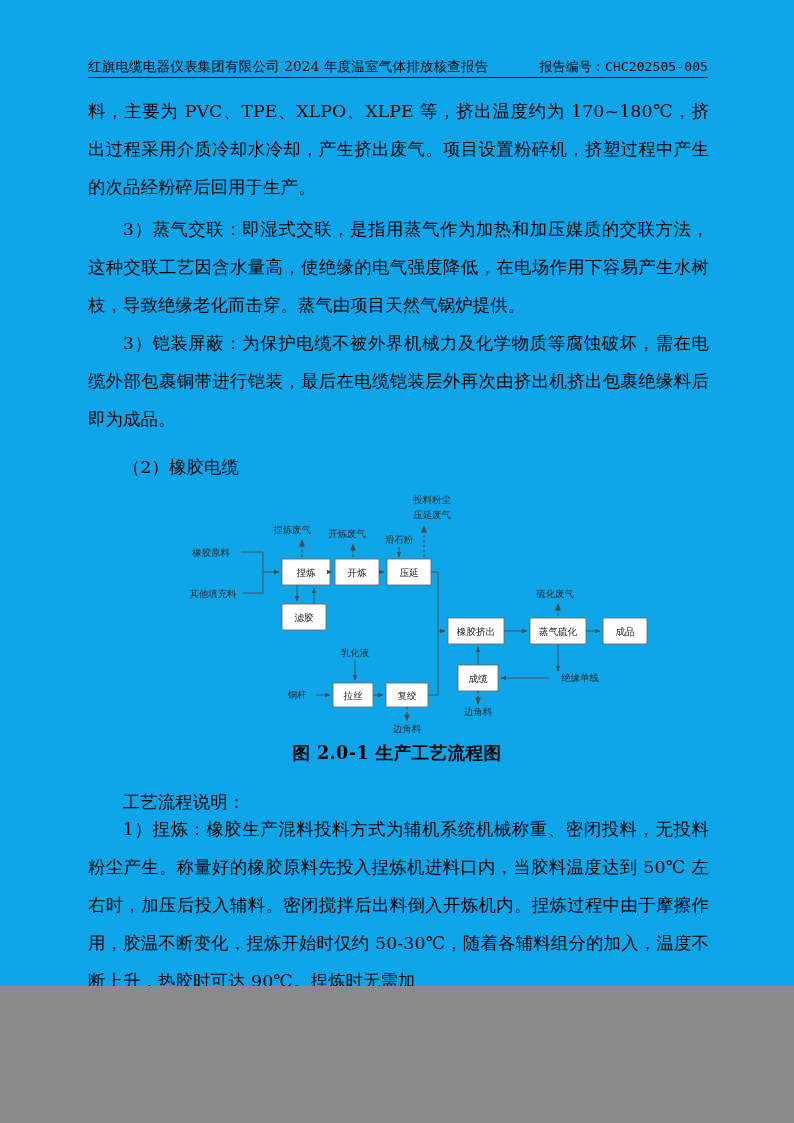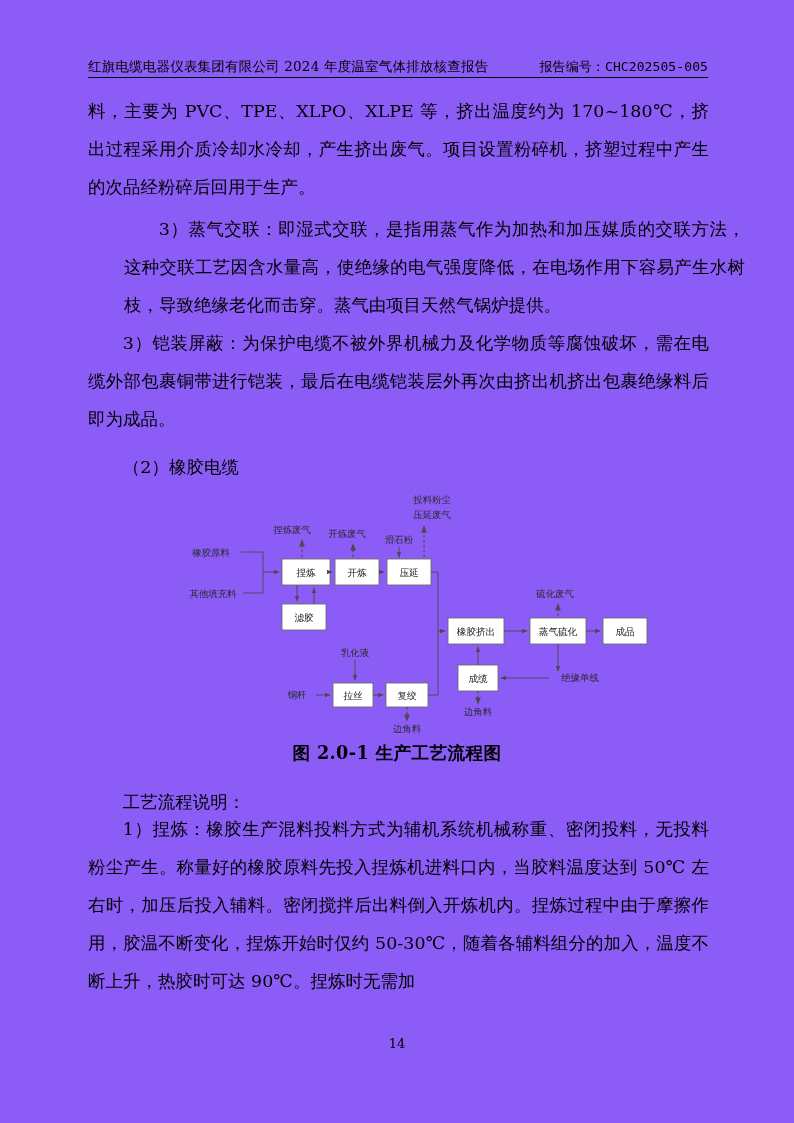--- a/index.html
+++ b/index.html
@@ -3,22 +3,22 @@
 <meta charset="utf-8">
 <style>
   html, body {
     margin: 0;
     padding: 0;
     background: #8a8a8a;
   }
   .page {
     position: relative;
     width: 794px;
-    height: 1123px;
-    background: #8b5cf6;
+    height: 986px;
+    background: #0ea5e9;
     margin: 0 auto;
     overflow: hidden;
     font-family: "DejaVu Serif", "Liberation Serif", serif;
     color: #000;
   }
 
   
   .header {
     position: absolute;
     left: 88px;
@@ -52,21 +52,21 @@
     position: absolute;
     left: 88px;
     width: 621px;
     font-size: 17.4px;
     line-height: 38px;
     text-align: justify;
     text-justify: inter-ideograph;
     letter-spacing: 0.1px;
   }
   .p1 { top: 92px; }
-  .p2 { top: 210px; margin-left: 36px; }
+  .p2 { top: 210px; }
   .p3 { top: 324px; }
   .p4 { top: 448px; }
   .p5 { top: 783px; }
   .p6 { top: 810px; }
   .indent { text-indent: 2em; }
 
   
   .fig-caption {
     position: absolute;
     left: 0;

